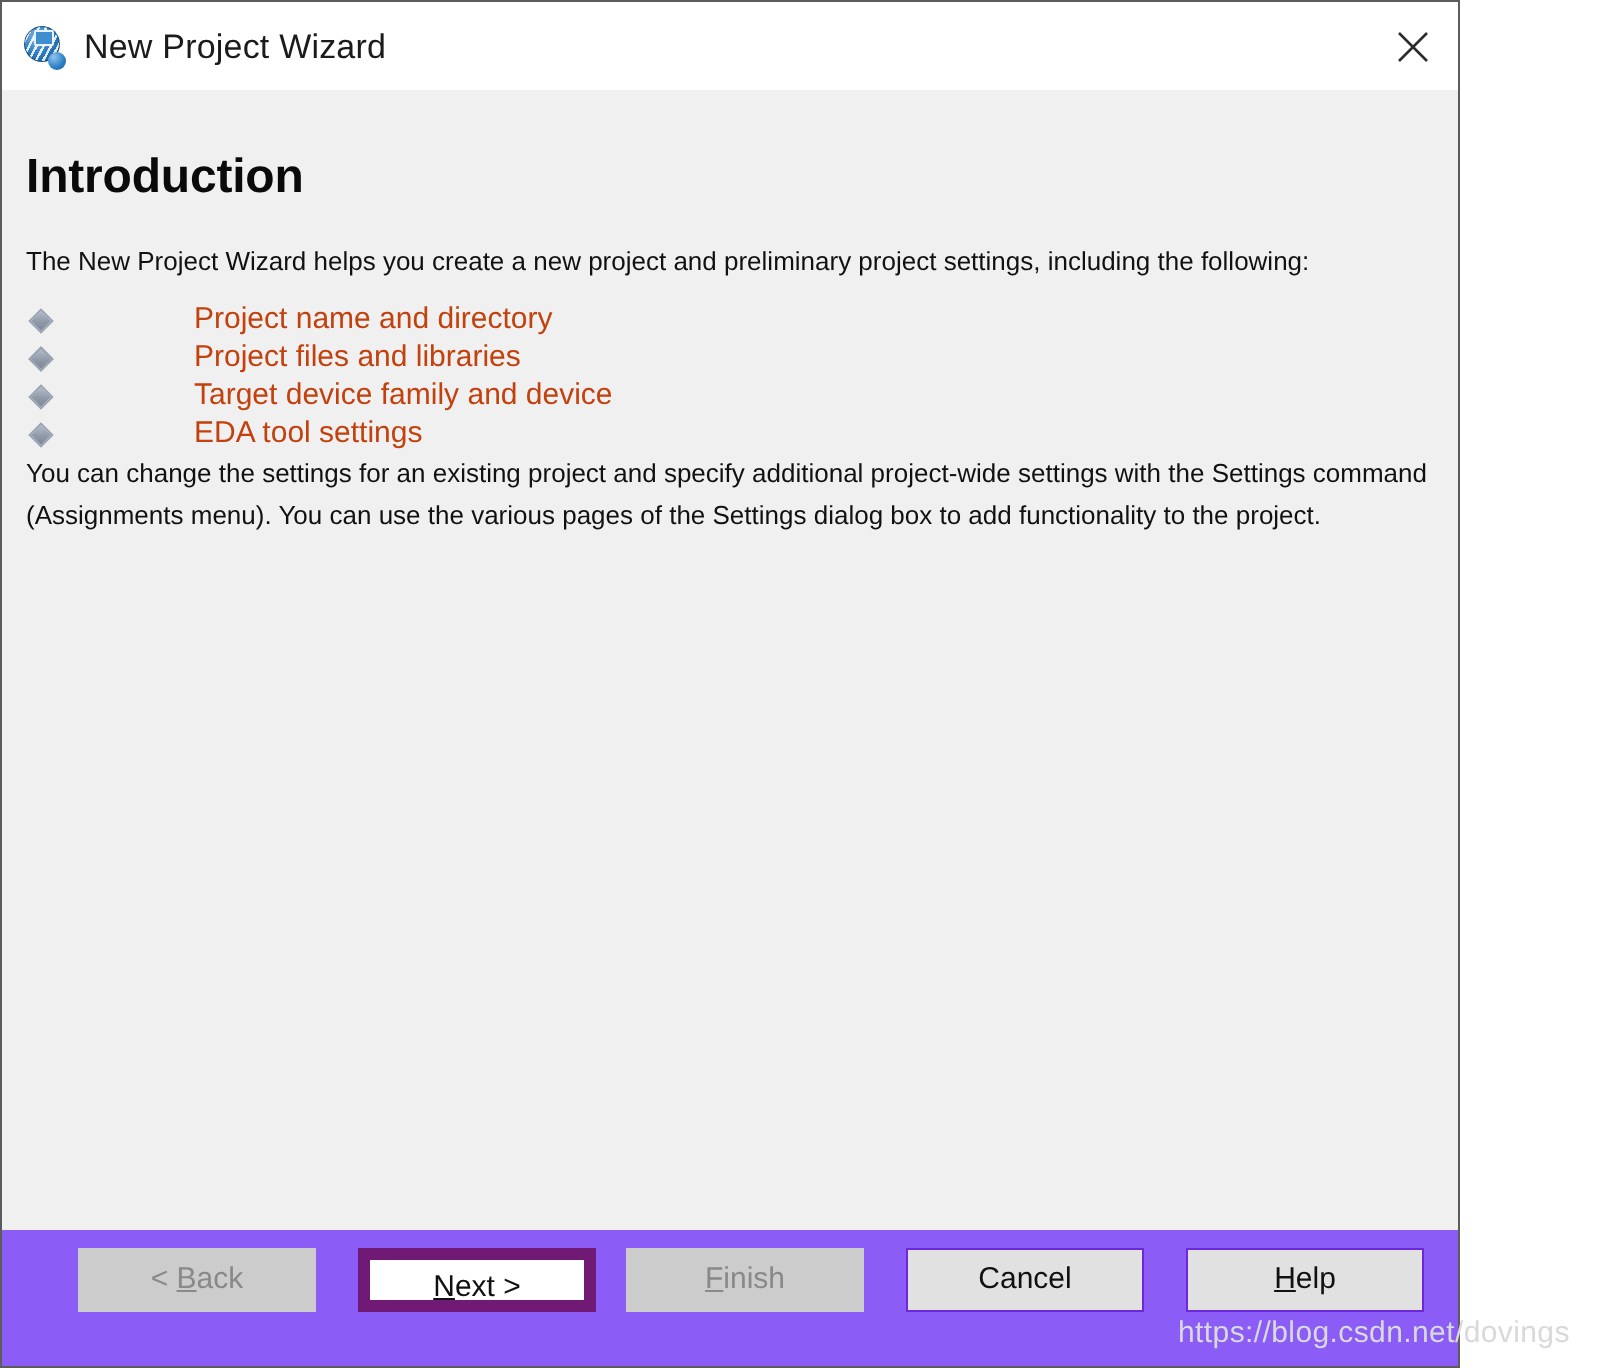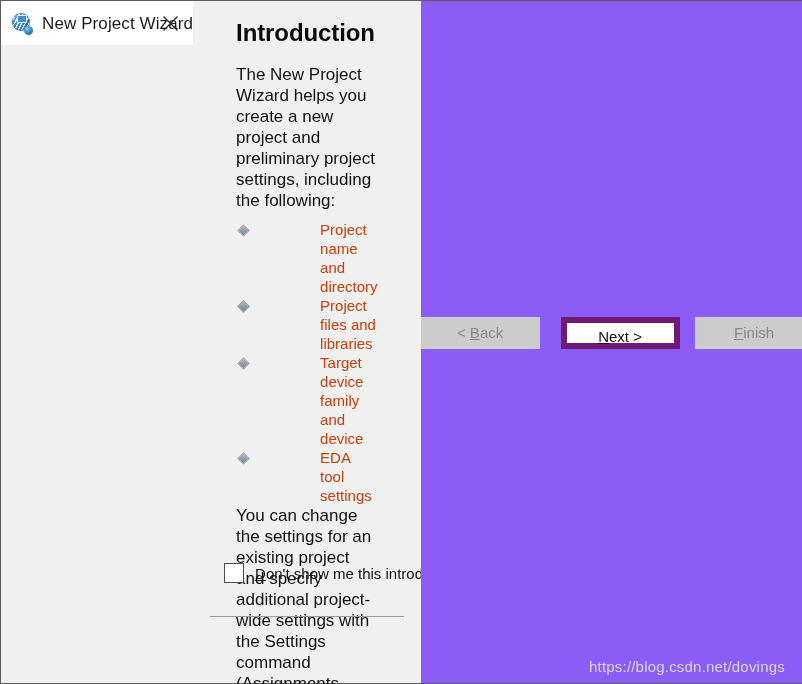--- a/index.html
+++ b/index.html
@@ -11,27 +11,28 @@
     width: 802px;
     height: 684px;
     overflow: hidden;
     background: #ffffff;
     font-family: "Liberation Sans", sans-serif;
     -webkit-font-smoothing: antialiased;
   }
 
   .window {
     position: relative;
-    width: 802px;
+    width: 730px;
     height: 684px;
     box-sizing: border-box;
     border: 1px solid #5c5c5c;
     background: #f0f0f0;
     display: flex;
-    flex-direction: row;
+    flex-direction: column;
+    gap: 12px;
   }
 
   
   .titlebar {
     position: relative;
     height: 44px;
     flex: 0 0 44px;
     background: #ffffff;
     display: flex;
     align-items: center;
@@ -96,36 +97,36 @@
     align-items: center;
     justify-content: center;
     cursor: default;
   }
   .close-button svg { display: block; }
 
   
   .content {
     flex: 1 1 auto;
     position: relative;
-    padding: 0 43px;
+    padding: 0 12px;
     box-sizing: border-box;
     background: #f0f0f0;
   }
 
   .page-title {
     font-size: 24px;
     font-weight: bold;
     color: #0a0a0a;
     margin: 19px 0 0 0;
     letter-spacing: -0.1px;
     line-height: 1.1;
   }
 
   .para {
-    font-size: 17px;
+    font-size: 13px;
     color: #111111;
     line-height: 21px;
     margin: 18px 0 0 0;
     max-width: 738px;
   }
   .para.second {
     margin-top: 0;
   }
 
   .bullet-list {

